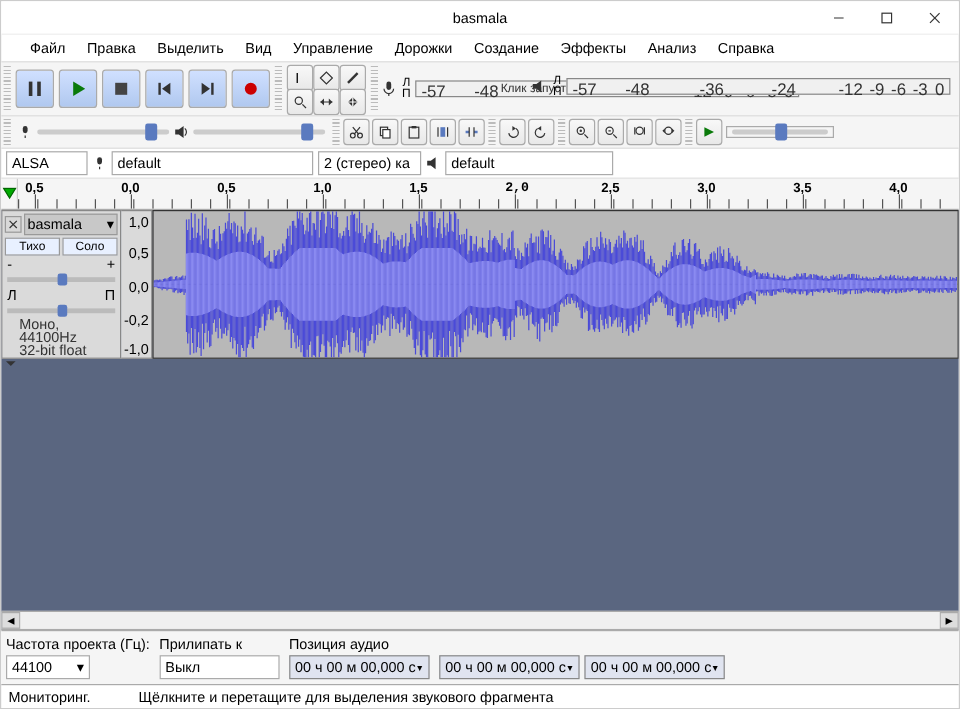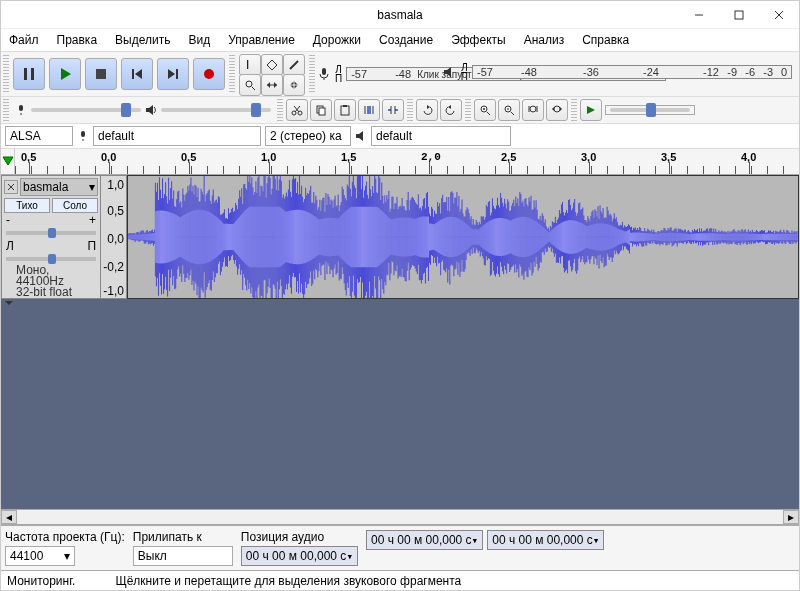--- a/index.html
+++ b/index.html
@@ -1,34 +1,34 @@
 <!DOCTYPE html>
 <html><head>
 <meta charset="utf-8">
 <style>
 * { box-sizing: border-box; margin: 0; padding: 0; font-family: "Segoe UI", Tahoma, sans-serif; font-size: 12px; }
 body { background: #fff; width: 800px; height: 591px; overflow: hidden; border: 1px solid #ccc; display: flex; flex-direction: column; }
 .titlebar { height: 28px; display: flex; align-items: center; justify-content: center; position: relative; background: #fff; border-bottom: 1px solid #eee; }
 .titlebar .title { font-size: 12px; }
 .titlebar .win-controls { position: absolute; right: 0; top: 0; height: 28px; display: flex; }
 .titlebar .win-controls > div { width: 40px; display: flex; align-items: center; justify-content: center; }
-.menubar { height: 22px; display: flex; align-items: center; padding: 0 0; gap: 2px; }
+.menubar { height: 22px; display: flex; align-items: center; padding: 0 16px; gap: 2px; }
 .menubar span { padding: 2px 8px; cursor: default; }
 .toolbars { display: flex; flex-wrap: wrap; background: #f5f5f5; border-top: 1px solid #ddd; border-bottom: 1px solid #ddd; }
 .toolbar-row { display: flex; align-items: center; }
 .grip { width: 6px; height: 38px; background: repeating-linear-gradient(to bottom, #bbb, #bbb 1px, transparent 1px, transparent 3px); margin: 2px; }
 .grip.sm { height: 22px; }
 .tbtn { width: 32px; height: 32px; border: 1px solid #aaa; background: linear-gradient(#f8f8f8, #e8e8e8); border-radius: 3px; display: flex; align-items: center; justify-content: center; margin: 2px; cursor: pointer; }
 .tbtn.play { background: linear-gradient(#d0e0ff, #b0c8ef); }
 .tbtn.rec svg circle { fill: #c00; }
 .sbtn { width: 22px; height: 22px; border: 1px solid #aaa; background: linear-gradient(#f8f8f8, #e8e8e8); border-radius: 3px; display: flex; align-items: center; justify-content: center; margin: 1px; cursor: pointer; }
 .meter-box { display: flex; align-items: center; gap: 4px; height: 40px; }
 .meter-label { font-size: 10px; line-height: 9px; text-align: center; }
 .meter { width: 320px; height: 14px; background: #f0f0f0; border: 1px solid #888; position: relative; font-size: 9px; display: flex; align-items: center; padding-left: 4px; color: #333; }
-.meter span.tick { position: absolute; top: 0; font-size: 11px; }
+.meter span.tick { position: absolute; top: 0; font-size: 14px; }
 .meter .hint { position: absolute; left: 70px; top: 1px; font-size: 10px; color: #333; }
 .slider-strip { display: flex; align-items: center; gap: 4px; height: 26px; padding: 0 4px; }
 .hslider { width: 110px; height: 4px; background: #ccc; position: relative; border-radius: 2px; }
 .hslider .thumb { position: absolute; width: 10px; height: 14px; background: #5a7abf; border-radius: 2px; top: -5px; }
 .device-row { display: flex; align-items: center; gap: 4px; padding: 2px 4px; border-bottom: 1px solid #ddd; }
 .combo { height: 20px; border: 1px solid #aaa; background: #fff; padding: 0 4px; display: flex; align-items: center; gap: 4px; }
 .timeline { height: 26px; background: #f5f5f5; border-bottom: 1px solid #aaa; position: relative; display:flex; }
 .timeline .left-pad { width:14px; border-right:1px solid #ccc; display:flex; align-items:center; justify-content:center;}
 .timeline .ruler { flex:1; position: relative; overflow:hidden; }
 .timeline .ruler .tick { position: absolute; bottom: 0; border-left: 1px solid #555; height: 8px; }
@@ -47,21 +47,21 @@
 .track-control .labels { display:flex; justify-content:space-between; font-size:9px; padding:0 2px;}
 .track-control .info { font-size:9px; color:#333; line-height:11px; margin-top:2px;margin-left:12px;}
 .vscale { width: 26px; background: #dadada; border: 1px solid #888; border-left: none; position: relative; font-size: 9px; }
 .vscale span { position: absolute; right: 2px; }
 .waveform { flex: 1; background: #b8b8b8; border: 1px solid #333; position: relative; overflow:hidden;}
 .waveform svg { width: 100%; height: 100%; }
 .hscrollbar { height:16px; background:#e8e8e8; border-top:1px solid #aaa; border-bottom:1px solid #aaa; display:flex; align-items:center;}
 .hscrollbar .arrow{ width:16px; height:14px; border:1px solid #aaa; background:#ddd; display:flex; align-items:center; justify-content:center;}
 .hscrollbar .track{ flex:1; height:14px; background:#f0f0f0; position:relative; margin:0;}
 .bottom-panel { background: #f5f5f5; border-top: 1px solid #aaa; padding: 4px; }
-.bottom-row { display: flex; align-items: flex-start; gap: 8px; }
+.bottom-row { display: flex; align-items: flex-end; gap: 8px; }
 .field-group { display: flex; flex-direction: column; gap: 2px; }
 .timefield { border: 1px solid #888; background: #e0e4f0; padding: 2px 4px; font-family: monospace; font-size: 11px; display:flex; align-items:center;}
 .status-bar { height: 20px; border-top: 1px solid #aaa; display: flex; align-items: center; padding: 0 6px; gap: 40px; font-size: 11px; }
 svg { display: block; }
 </style>
 </head>
 <body>
 
 <div class="titlebar">
   <span class="title">basmala</span>

